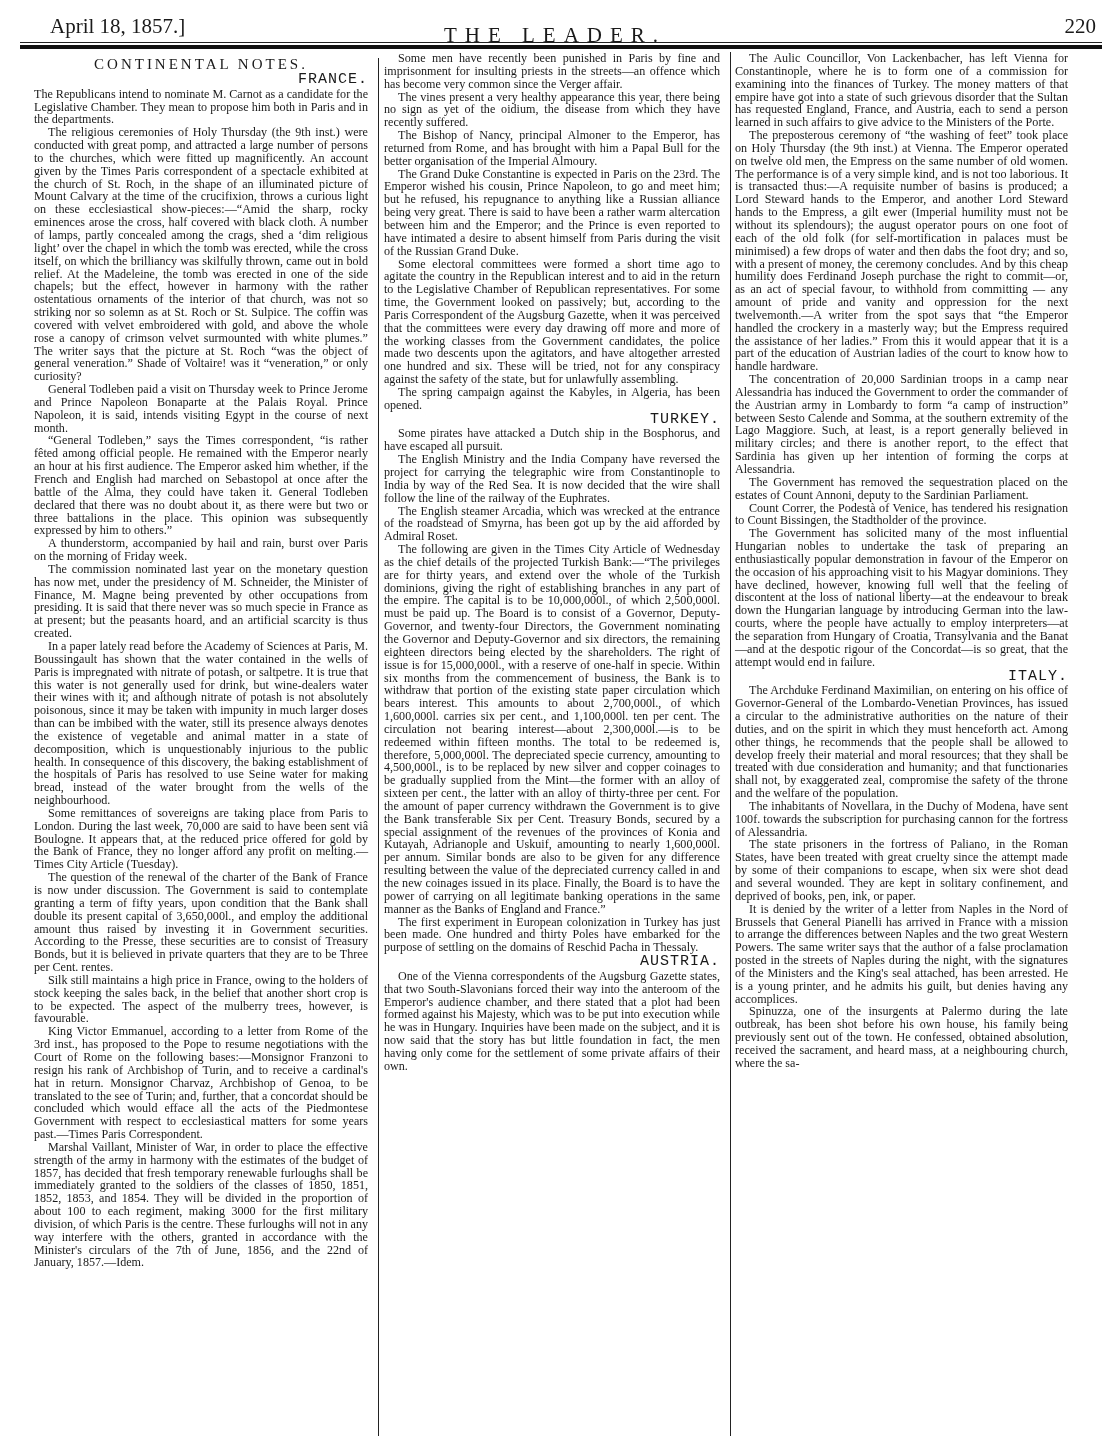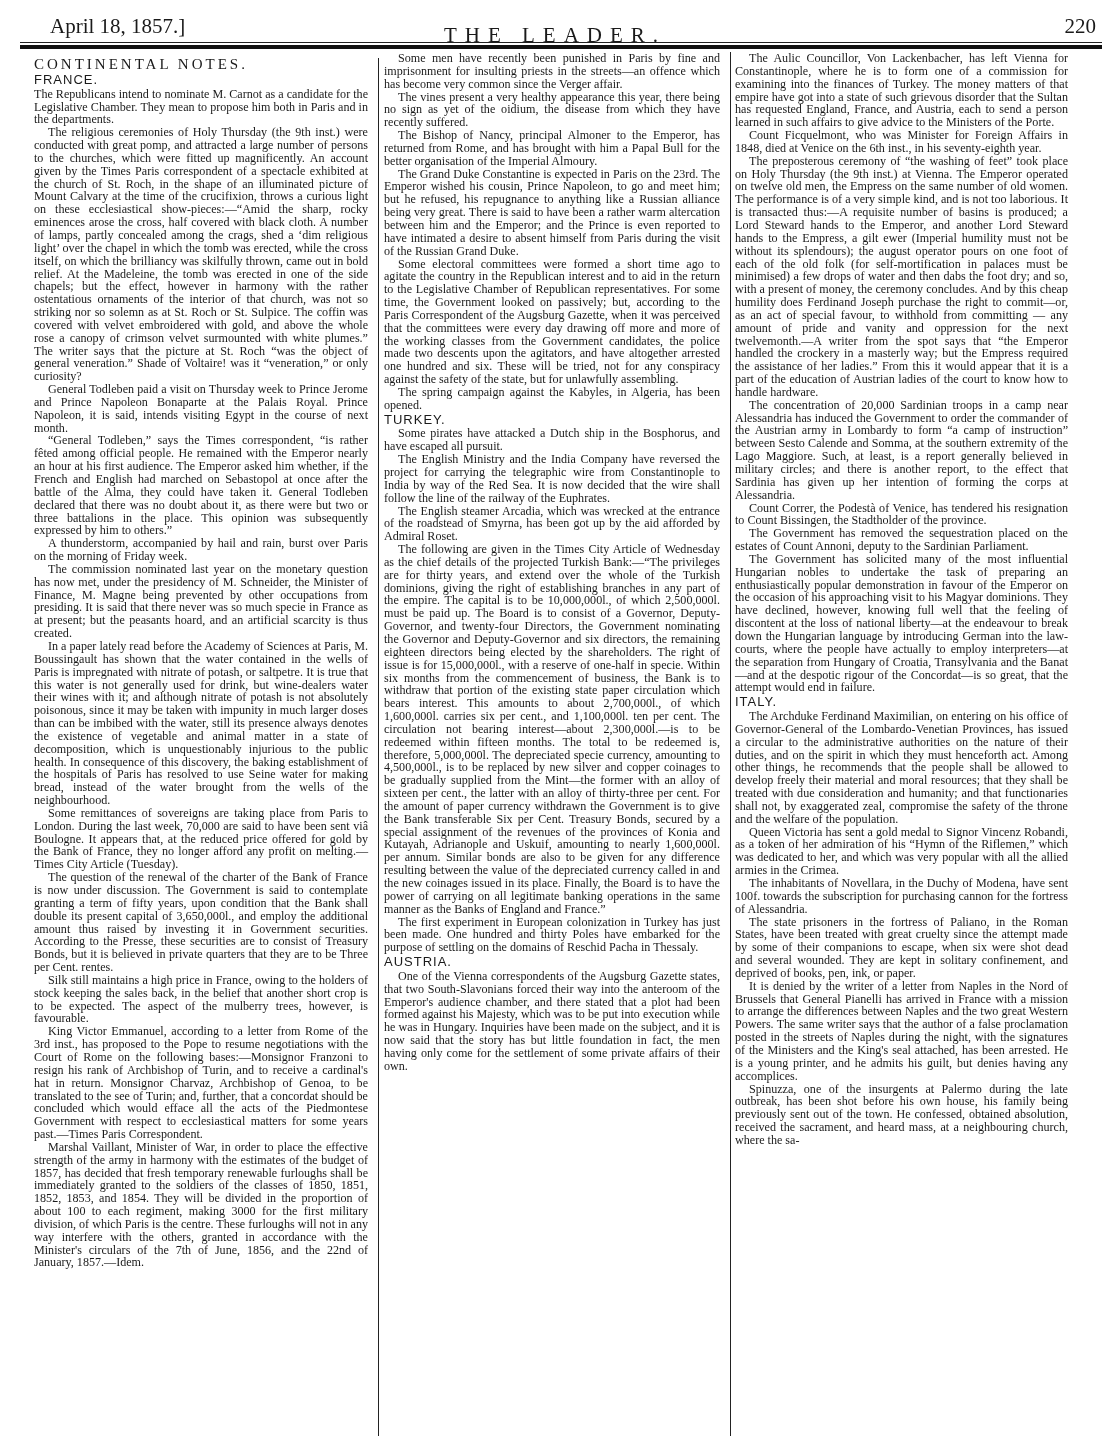--- a/index.html
+++ b/index.html
@@ -35,26 +35,26 @@
   .col-1 { left: 34px; width: 334px; }
   .col-2 { left: 384px; width: 336px; top: 52px; }
   .col-3 { left: 735px; width: 333px; top: 52px; }
   .vrule { position: absolute; width: 1px; background: #222; }
   .vrule-1 { left: 378px; top: 58px; height: 1378px; }
   .vrule-2 { left: 730px; top: 52px; height: 1384px; }
 
   .col p { margin: 0; text-indent: 14px; }
   .col p.noindent { text-indent: 0; }
   h1.section-title {
-    margin: 6px 0 3px 0; font-weight: normal; 
+    margin: 6px 0 3px 0; font-weight: normal; text-align: center;
     font-family: "Liberation Serif", serif; font-size: 15px; letter-spacing: 3px;
   }
   h2.country {
-    margin: 2px 0 1px 0; text-align: left; font-weight: normal;
-    font-family: Liberation Sans, sans-serif; font-size: 13px; letter-spacing: 1px;
+    margin: 2px 0 1px 0; text-align: right; font-weight: normal;
+    font-family: Liberation Mono, monospace; font-size: 15px; letter-spacing: 1px;
   }
 </style>
 </head>
 <body>
 
 <div class="masthead">
   <span class="mh-date">April 18, 1857.]</span>
   <span class="mh-title">THE LEADER.</span>
   <span class="mh-page">220</span>
 </div>
@@ -93,26 +93,24 @@
   <p>The English Ministry and the India Company have reversed the project for carrying the telegraphic wire from Constantinople to India by way of the Red Sea. It is now decided that the wire shall follow the line of the railway of the Euphrates.</p>
   <p>The English steamer Arcadia, which was wrecked at the entrance of the roadstead of Smyrna, has been got up by the aid afforded by Admiral Roset.</p>
   <p>The following are given in the Times City Article of Wednesday as the chief details of the projected Turkish Bank:—“The privileges are for thirty years, and extend over the whole of the Turkish dominions, giving the right of establishing branches in any part of the empire. The capital is to be 10,000,000l., of which 2,500,000l. must be paid up. The Board is to consist of a Governor, Deputy-Governor, and twenty-four Directors, the Government nominating the Governor and Deputy-Governor and six directors, the remaining eighteen directors being elected by the shareholders. The right of issue is for 15,000,000l., with a reserve of one-half in specie. Within six months from the commencement of business, the Bank is to withdraw that portion of the existing state paper circulation which bears interest. This amounts to about 2,700,000l., of which 1,600,000l. carries six per cent., and 1,100,000l. ten per cent. The circulation not bearing interest—about 2,300,000l.—is to be redeemed within fifteen months. The total to be redeemed is, therefore, 5,000,000l. The depreciated specie currency, amounting to 4,500,000l., is to be replaced by new silver and copper coinages to be gradually supplied from the Mint—the former with an alloy of sixteen per cent., the latter with an alloy of thirty-three per cent. For the amount of paper currency withdrawn the Government is to give the Bank transferable Six per Cent. Treasury Bonds, secured by a special assignment of the revenues of the provinces of Konia and Kutayah, Adrianople and Uskuif, amounting to nearly 1,600,000l. per annum. Similar bonds are also to be given for any difference resulting between the value of the depreciated currency called in and the new coinages issued in its place. Finally, the Board is to have the power of carrying on all legitimate banking operations in the same manner as the Banks of England and France.”</p>
   <p>The first experiment in European colonization in Turkey has just been made. One hundred and thirty Poles have embarked for the purpose of settling on the domains of Reschid Pacha in Thessaly.</p>
   <h2 class="country">AUSTRIA.</h2>
   <p>One of the Vienna correspondents of the Augsburg Gazette states, that two South-Slavonians forced their way into the anteroom of the Emperor's audience chamber, and there stated that a plot had been formed against his Majesty, which was to be put into execution while he was in Hungary. Inquiries have been made on the subject, and it is now said that the story has but little foundation in fact, the men having only come for the settlement of some private affairs of their own.</p>
 </div>
 
 <div class="col col-3">
   <p>The Aulic Councillor, Von Lackenbacher, has left Vienna for Constantinople, where he is to form one of a commission for examining into the finances of Turkey. The money matters of that empire have got into a state of such grievous disorder that the Sultan has requested England, France, and Austria, each to send a person learned in such affairs to give advice to the Ministers of the Porte.</p>
-  <p>Count Ficquelmont, who was Minister for Foreign Affairs in 1848, died at Venice on the 6th inst., in his seventy-eighth year.</p>
   <p>The preposterous ceremony of “the washing of feet” took place on Holy Thursday (the 9th inst.) at Vienna. The Emperor operated on twelve old men, the Empress on the same number of old women. The performance is of a very simple kind, and is not too laborious. It is transacted thus:—A requisite number of basins is produced; a Lord Steward hands to the Emperor, and another Lord Steward hands to the Empress, a gilt ewer (Imperial humility must not be without its splendours); the august operator pours on one foot of each of the old folk (for self-mortification in palaces must be minimised) a few drops of water and then dabs the foot dry; and so, with a present of money, the ceremony concludes. And by this cheap humility does Ferdinand Joseph purchase the right to commit—or, as an act of special favour, to withhold from committing — any amount of pride and vanity and oppression for the next twelvemonth.—A writer from the spot says that “the Emperor handled the crockery in a masterly way; but the Empress required the assistance of her ladies.” From this it would appear that it is a part of the education of Austrian ladies of the court to know how to handle hardware.</p>
   <p>The concentration of 20,000 Sardinian troops in a camp near Alessandria has induced the Government to order the commander of the Austrian army in Lombardy to form “a camp of instruction” between Sesto Calende and Somma, at the southern extremity of the Lago Maggiore. Such, at least, is a report generally believed in military circles; and there is another report, to the effect that Sardinia has given up her intention of forming the corps at Alessandria.</p>
+  <p>The Government has removed the sequestration placed on the estates of Count Annoni, deputy to the Sardinian Parliament.</p>
   <p>Count Correr, the Podestà of Venice, has tendered his resignation to Count Bissingen, the Stadtholder of the province.</p>
-  <p>The Government has removed the sequestration placed on the estates of Count Annoni, deputy to the Sardinian Parliament.</p>
   <p>The Government has solicited many of the most influential Hungarian nobles to undertake the task of preparing an enthusiastically popular demonstration in favour of the Emperor on the occasion of his approaching visit to his Magyar dominions. They have declined, however, knowing full well that the feeling of discontent at the loss of national liberty—at the endeavour to break down the Hungarian language by introducing German into the law-courts, where the people have actually to employ interpreters—at the separation from Hungary of Croatia, Transylvania and the Banat—and at the despotic rigour of the Concordat—is so great, that the attempt would end in failure.</p>
   <h2 class="country">ITALY.</h2>
   <p>The Archduke Ferdinand Maximilian, on entering on his office of Governor-General of the Lombardo-Venetian Provinces, has issued a circular to the administrative authorities on the nature of their duties, and on the spirit in which they must henceforth act. Among other things, he recommends that the people shall be allowed to develop freely their material and moral resources; that they shall be treated with due consideration and humanity; and that functionaries shall not, by exaggerated zeal, compromise the safety of the throne and the welfare of the population.</p>
-  <p>Queen Victoria has sent a gold medal to Signor Vincenz Robandi, as a token of her admiration of his “Hymn of the Riflemen,” which was dedicated to her, and which was very popular with all the allied armies in the Crimea.</p>
   <p>The inhabitants of Novellara, in the Duchy of Modena, have sent 100f. towards the subscription for purchasing cannon for the fortress of Alessandria.</p>
   <p>The state prisoners in the fortress of Paliano, in the Roman States, have been treated with great cruelty since the attempt made by some of their companions to escape, when six were shot dead and several wounded. They are kept in solitary confinement, and deprived of books, pen, ink, or paper.</p>
   <p>It is denied by the writer of a letter from Naples in the Nord of Brussels that General Pianelli has arrived in France with a mission to arrange the differences between Naples and the two great Western Powers. The same writer says that the author of a false proclamation posted in the streets of Naples during the night, with the signatures of the Ministers and the King's seal attached, has been arrested. He is a young printer, and he admits his guilt, but denies having any accomplices.</p>
   <p>Spinuzza, one of the insurgents at Palermo during the late outbreak, has been shot before his own house, his family being previously sent out of the town. He confessed, obtained absolution, received the sacrament, and heard mass, at a neighbouring church, where the sa-</p>
 </div>
 
 </body></html>

